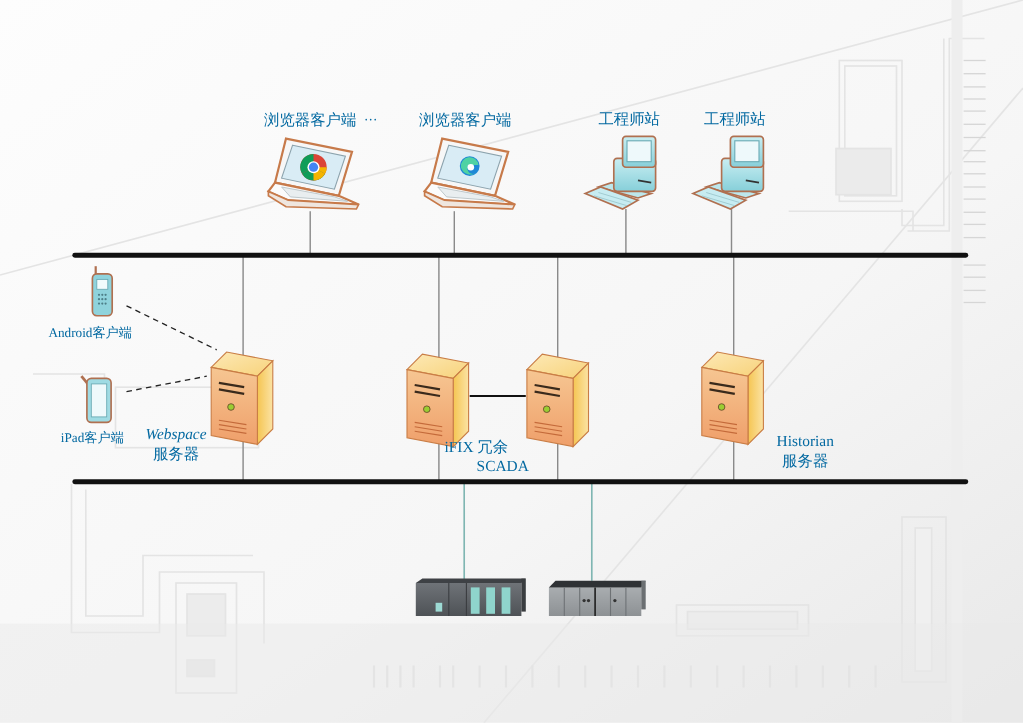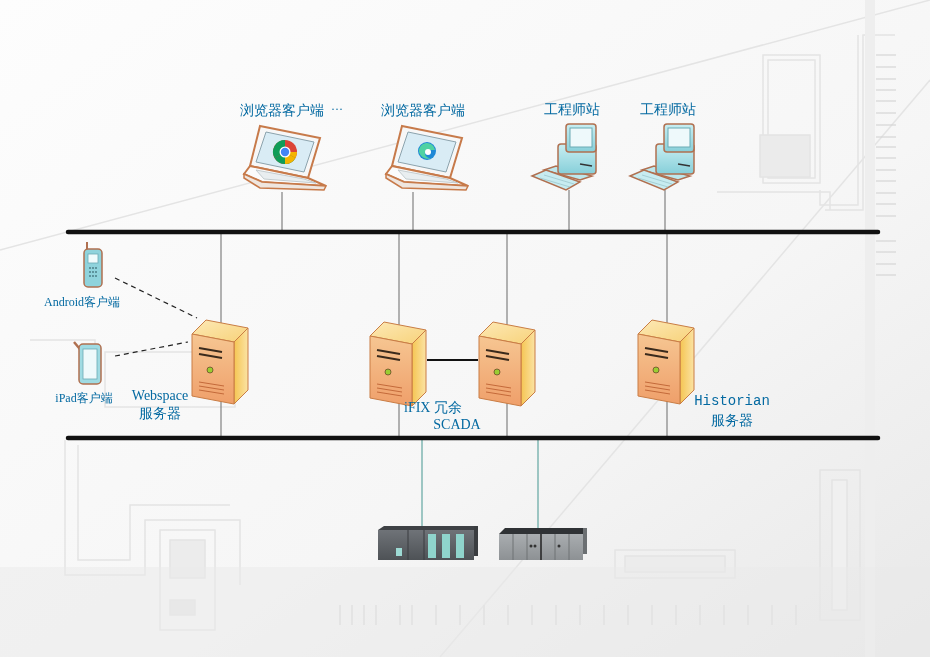--- a/index.html
+++ b/index.html
@@ -256,19 +256,19 @@
   </svg>
 
   
   <div class="lbl md" style="left:222px; top:102px; width:120px;">浏览器客户端</div>
   <div class="lbl sm" style="left:326px; top:101px; width:22px;">···</div>
   <div class="lbl md" style="left:363px; top:102px; width:120px;">浏览器客户端</div>
   <div class="lbl md" style="left:532px; top:101px; width:80px;">工程师站</div>
   <div class="lbl md" style="left:628px; top:101px; width:80px;">工程师站</div>
   <div class="lbl sm" style="left:32px; top:294px; width:100px;">Android客户端</div>
   <div class="lbl sm" style="left:44px; top:390px; width:80px;">iPad客户端</div>
-  <div class="lbl md" style="left:124px; top:387px; width:72px;">Webspace</div>
+  <div class="lbl md" style="left:124px; top:387px; width:72px;font-style:italic;">Webspace</div>
   <div class="lbl md" style="left:124px; top:405px; width:72px;">服务器</div>
   <div class="lbl md" style="left:392px; top:399px; width:82px;">iFIX 冗余</div>
   <div class="lbl md" style="left:416px; top:416px; width:82px;">SCADA</div>
-  <div class="lbl md" style="left:694px; top:393px; width:76px;font-family:Liberation Mono, monospace;">Historian</div>
+  <div class="lbl md" style="left:694px; top:393px; width:76px;">Historian</div>
   <div class="lbl md" style="left:694px; top:412px; width:76px;">服务器</div>
 </div>
 
 </body></html>

